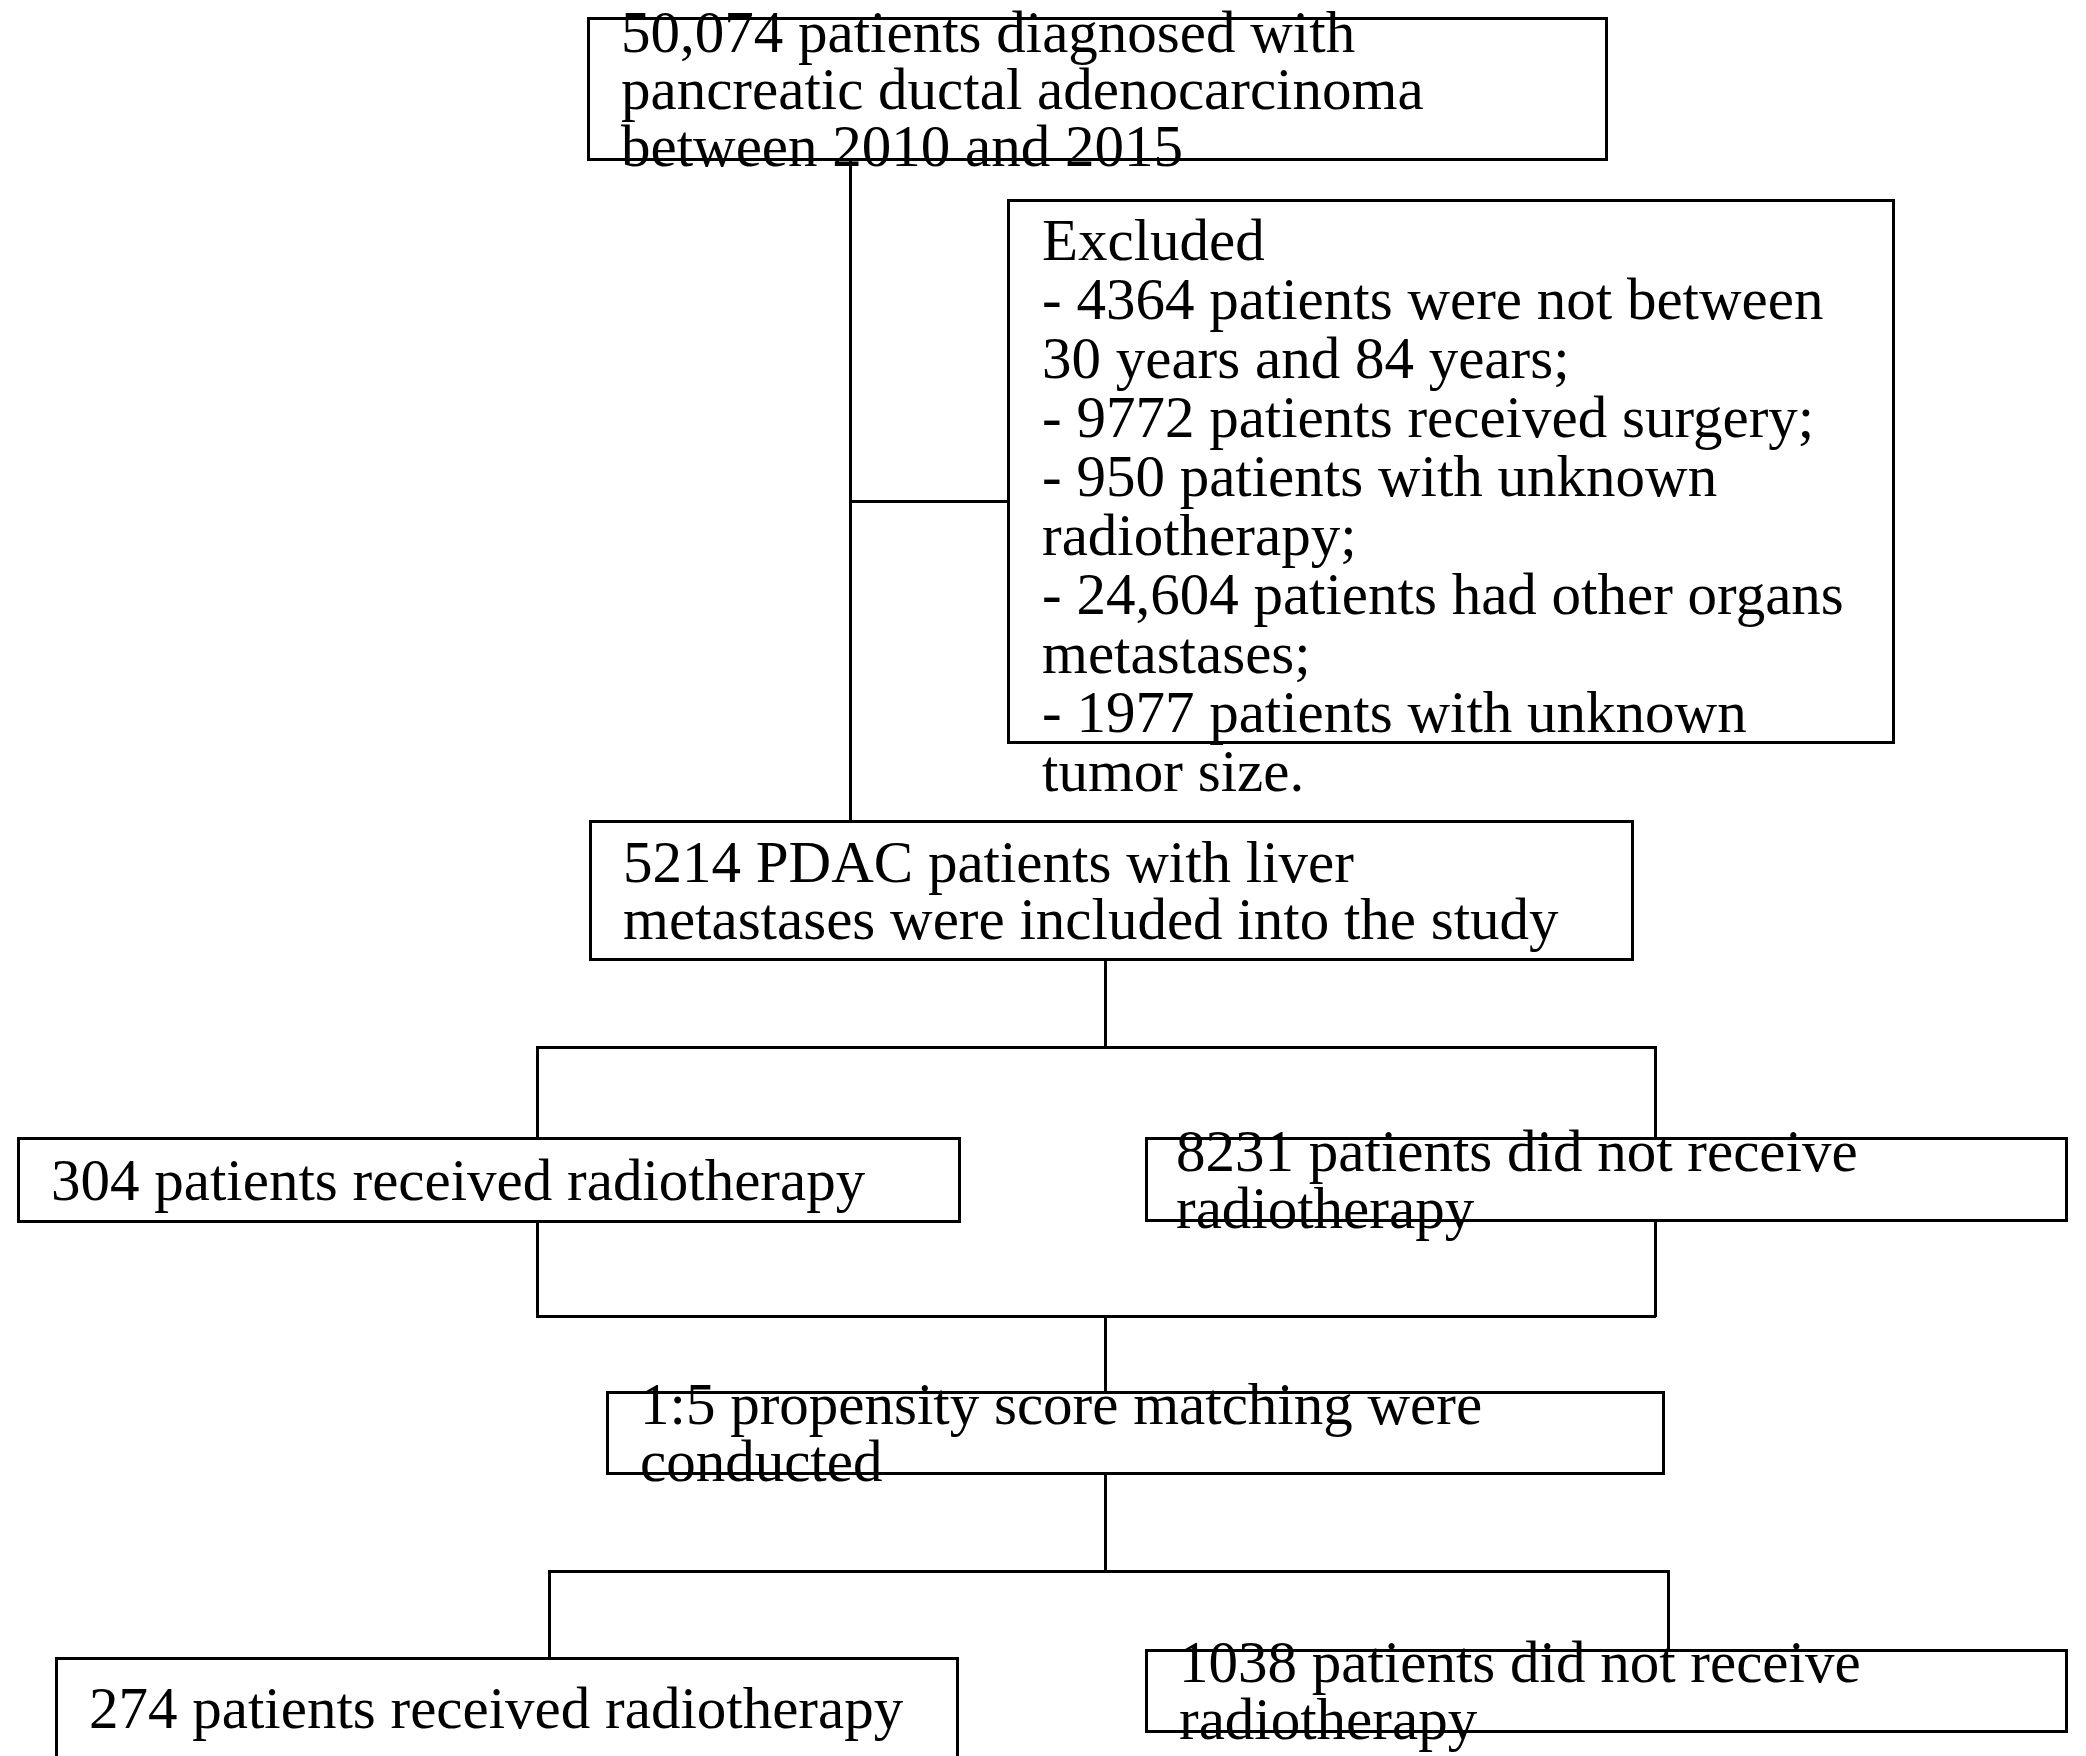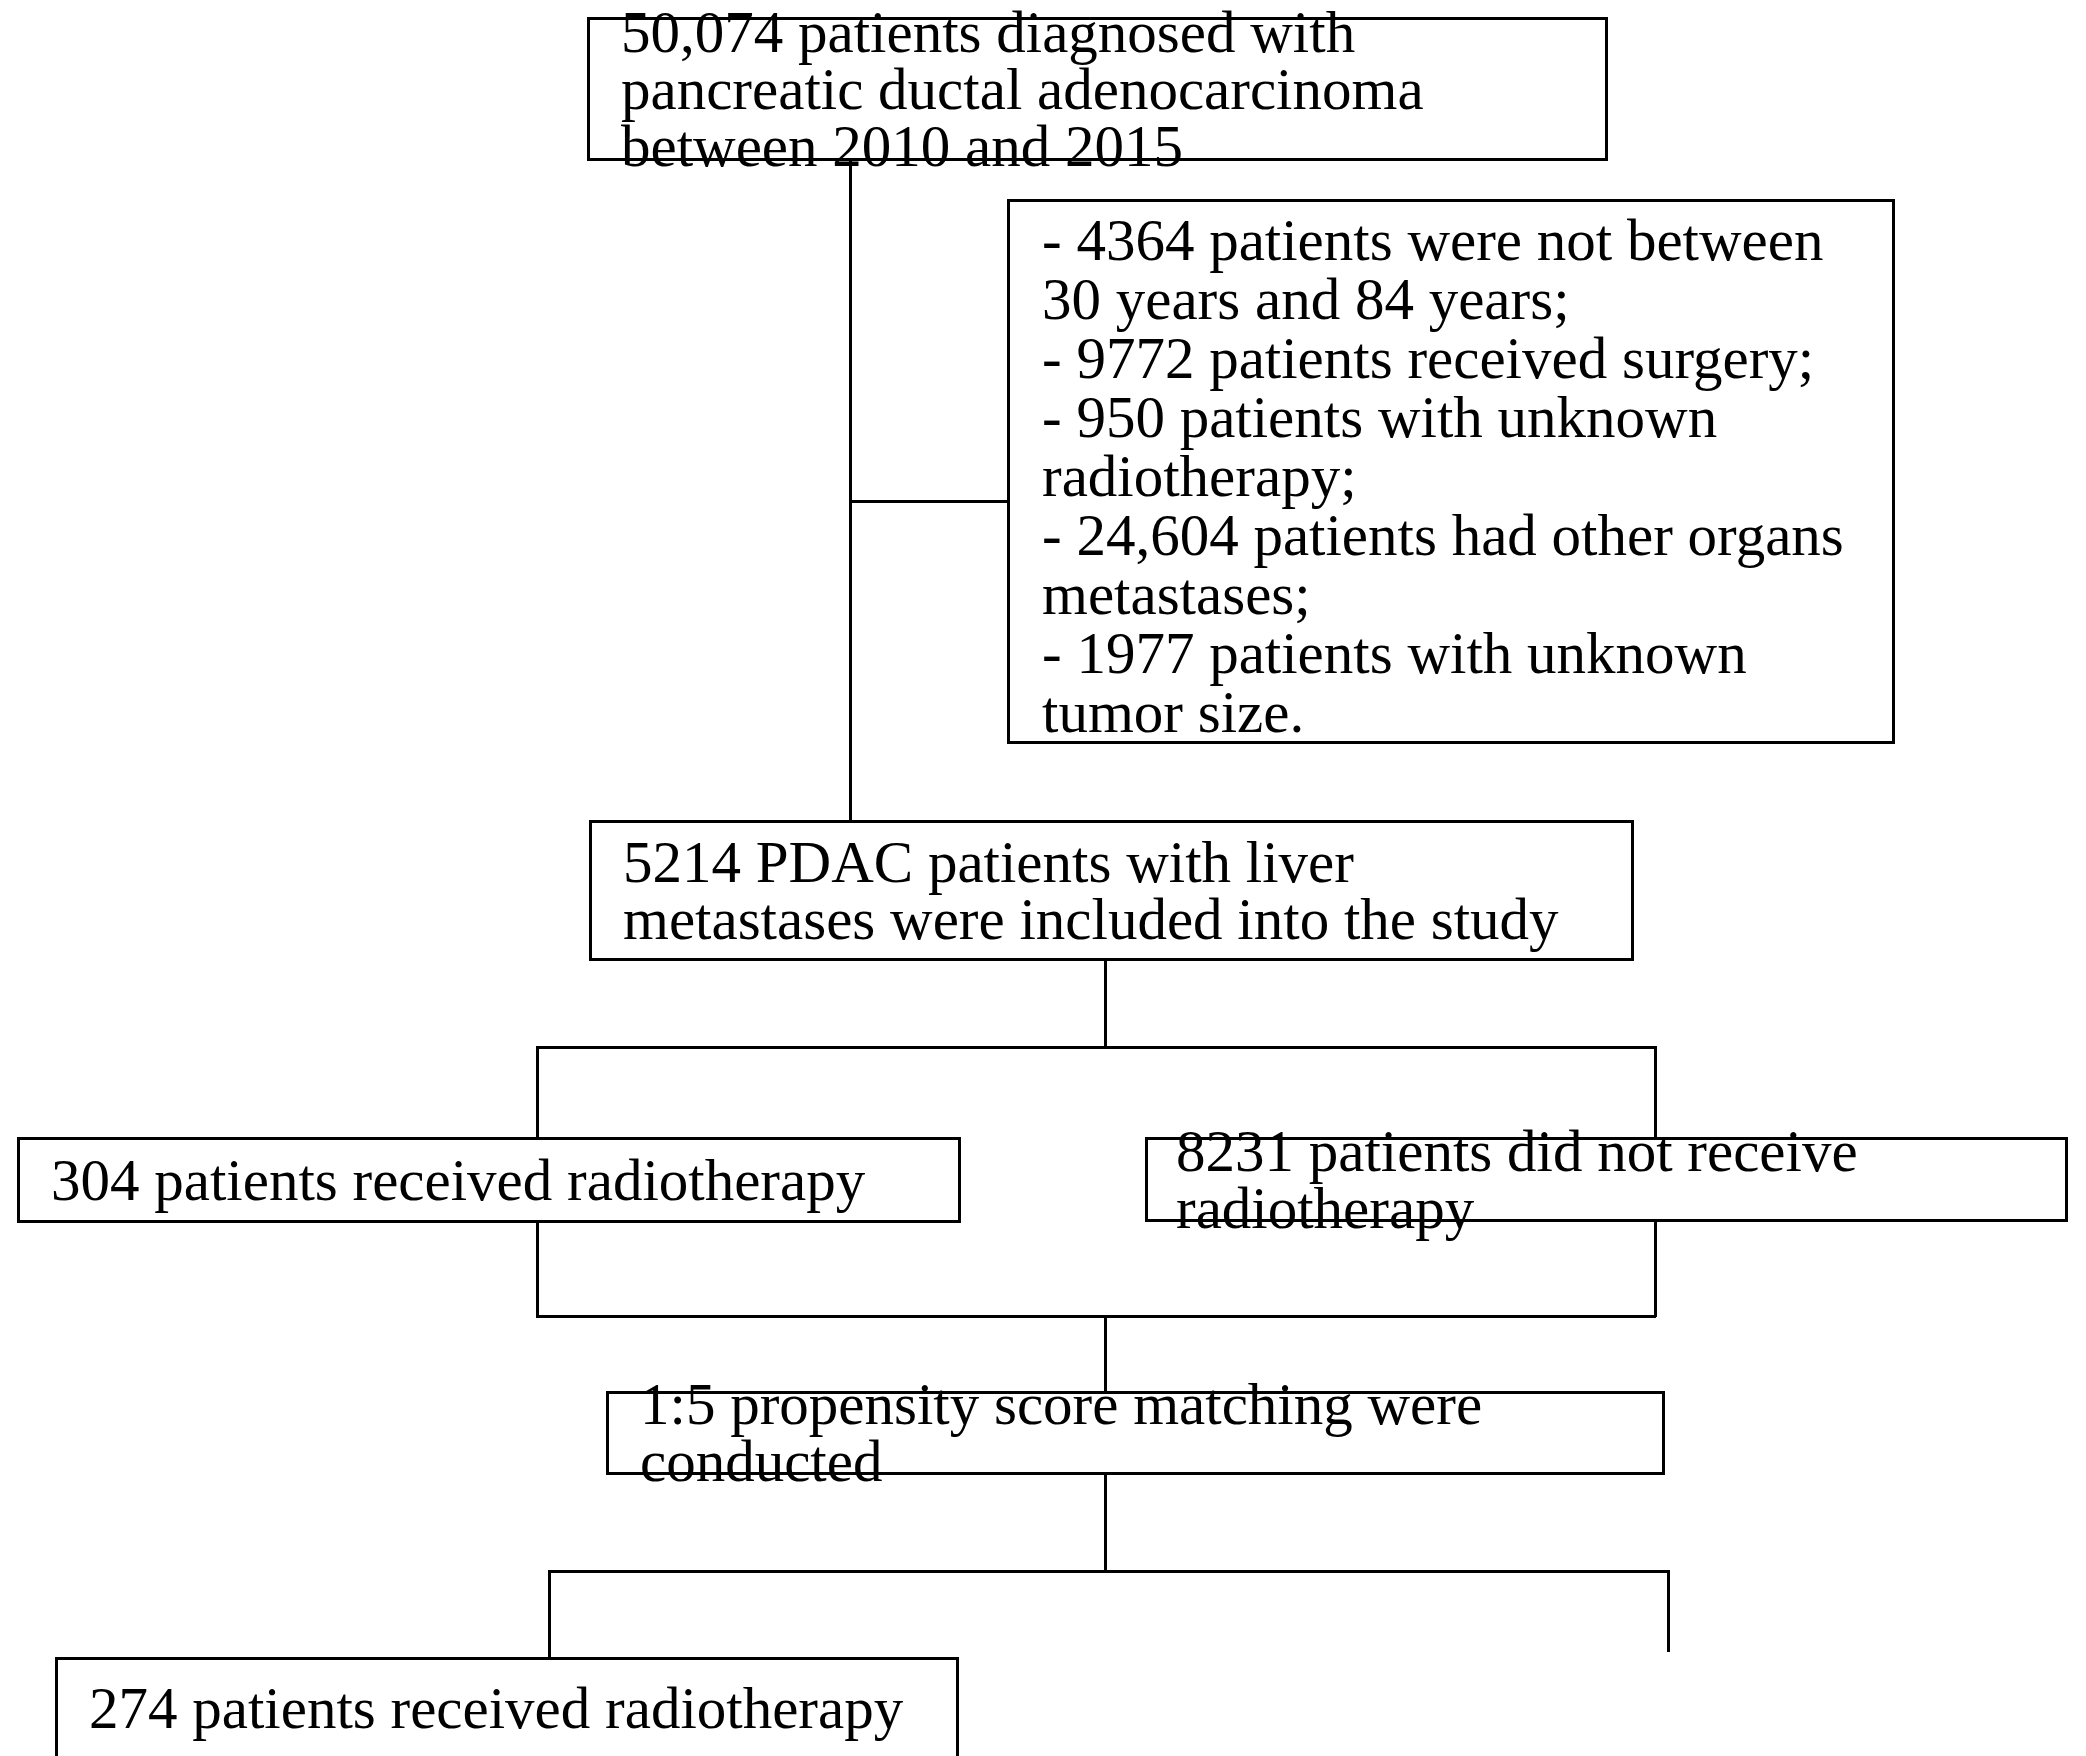--- a/index.html
+++ b/index.html
@@ -52,20 +52,21 @@
   <div class="ln" style="left:1104px; top:1472px; width:2.5px; height:100px;"></div>
   <div class="ln" style="left:548px; top:1570px; width:1121px; height:2.5px;"></div>
   <div class="ln" style="left:548px; top:1570px; width:2.5px; height:89px;"></div>
   <div class="ln" style="left:1667px; top:1570px; width:2.5px; height:82px;"></div>
 
   <div class="box" style="left:587px; top:17px; width:1021px; height:144px;">
     <div>50,074 patients diagnosed with pancreatic ductal adenocarcinoma between 2010 and 2015</div>
   </div>
 
   <div class="box box--excluded" style="left:1007px; top:199px; width:888px; height:545px;">
+    <div>Excluded</div>
     <div>- 4364 patients were not between 30 years and 84 years;</div>
     <div>- 9772 patients received surgery;</div>
     <div>- 950 patients with unknown radiotherapy;</div>
     <div>- 24,604 patients had other organs metastases;</div>
     <div>- 1977 patients with unknown tumor size.</div>
   </div>
 
   <div class="box" style="left:589px; top:820px; width:1045px; height:141px;">
     <div>5214 PDAC patients with liver metastases were included into the study</div>
   </div>
@@ -79,15 +80,18 @@
   </div>
 
   <div class="box" style="left:573px; top:1391px; width:1059px; height:84px;margin-left:33px;">
     <div>1:5 propensity score matching were conducted</div>
   </div>
 
   <div class="box" style="left:55px; top:1657px; width:904px; height:102px;">
     <div>274 patients received radiotherapy</div>
   </div>
 
+  <div class="box" style="left:1145px; top:1649px; width:923px; height:84px;">
+    <div>1038 patients did not receive radiotherapy</div>
+  </div>
 
 </div>
 
 
 </body></html>

